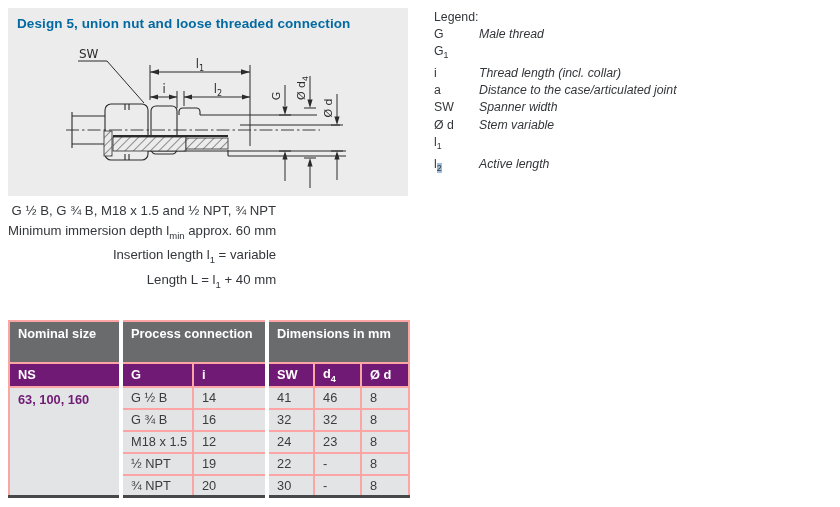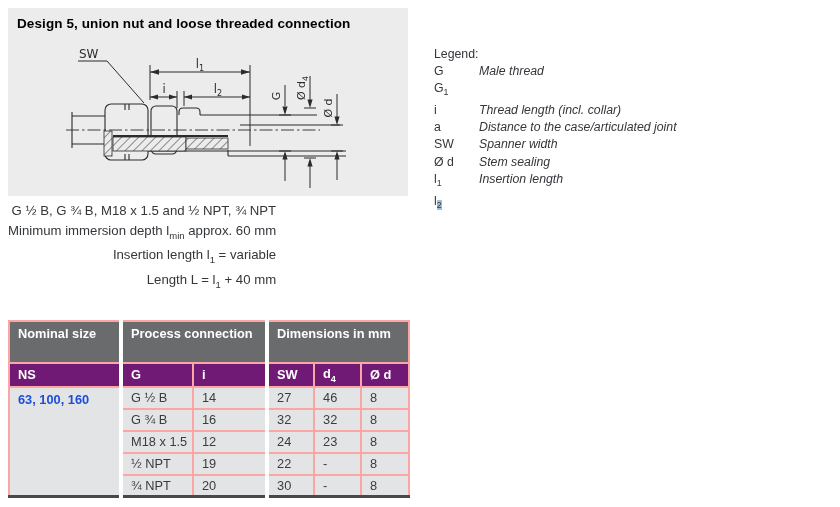--- a/index.html
+++ b/index.html
@@ -2,46 +2,46 @@
 <html><head>
 <meta charset="utf-8">
 <style>
   * { margin:0; padding:0; box-sizing:border-box; }
   html,body { width:840px; height:507px; background:#ffffff; overflow:hidden;
     font-family:"Liberation Sans", sans-serif; color:#3a3c3e; }
   .page { position:relative; width:840px; height:507px; }
 
   
   .panel { position:absolute; left:8px; top:8px; width:400px; height:188px; background:#ececed; }
-  .panel-title { position:absolute; left:9px; top:8px; font-size:13.5px; font-weight:bold; color:#000000; letter-spacing:0.1px; }
+  .panel-title { position:absolute; left:9px; top:8px; font-size:13.5px; font-weight:bold; color:#0369a1; letter-spacing:0.1px; }
   .drawing { position:absolute; left:0; top:30px; width:400px; height:158px; }
   .drawing text { font-family:"DejaVu Sans", sans-serif; fill:#2b2b2b; }
 
   
   .legend { position:absolute; left:434px; top:9px; font-size:12.3px; color:#33363a; }
-  .legend-title { line-height:17.2px;margin-top:37px; }
+  .legend-title { line-height:17.2px; }
   .legend-row { display:flex; line-height:17.2px; }
   .legend-term { width:45px; flex:0 0 45px; }
   .legend-desc { flex:1;font-style:italic; }
   sub { font-size:72%; }
   .legend-term sub.selected { background:#9ec0de; }
 
   
   .specs { position:absolute; left:8px; top:201px; font-size:13.2px; color:#33363a;text-align:right; }
   .spec-line { line-height:19.8px; }
 
   
   table.dims { position:absolute; left:8px; top:320px; border-collapse:collapse; table-layout:fixed; width:400px;
     border-bottom:3px solid #46484a; }
   table.dims th, table.dims td { border:2px solid #fca5a5; font-size:12.8px; text-align:left; }
   th.th-group { background:#696b6d; color:#ffffff; font-weight:bold; vertical-align:top;
     padding:4px 4px 3px 8px; height:42px; line-height:15.5px; font-size:13.2px; }
   th.th-col { background:#701a75; color:#ffffff; font-weight:bold; padding:2px 4px 2px 8px; height:22px; font-size:13px; }
   td { background:#e3e4e5; padding:2px 4px 2px 8px; height:22px; color:#3a3c3e; }
-  td.td-ns { font-weight:bold; vertical-align:top; padding-top:4px; color:#1d4ed8; }
+  td.td-ns { font-weight:bold; vertical-align:top; padding-top:4px; color:#701a75; }
   .group-start { border-left:4px solid #ffffff !important; }
 </style>
 </head>
 <body>
 
 <div class="page">
 
   <div class="panel">
     <div class="panel-title">Design 5, union nut and loose threaded connection</div>
 
@@ -150,28 +150,28 @@
         <div class="legend-row">
           <span class="legend-term">a</span>
           <span class="legend-desc">Distance to the case/articulated joint</span>
         </div>
         <div class="legend-row">
           <span class="legend-term">SW</span>
           <span class="legend-desc">Spanner width</span>
         </div>
         <div class="legend-row">
           <span class="legend-term">Ø d</span>
-          <span class="legend-desc">Stem sealing</span>
+          <span class="legend-desc">Stem variable</span>
         </div>
         <div class="legend-row">
           <span class="legend-term">l<sub>1</sub></span>
-          <span class="legend-desc">Insertion length</span>
         </div>
         <div class="legend-row">
           <span class="legend-term">l<sub class="selected">2</sub></span>
+          <span class="legend-desc">Active length</span>
         </div>
       </div>
   </div>
 
   <div class="specs">
       <div class="spec-line">G ½ B, G ¾ B, M18 x 1.5 and ½ NPT, ¾ NPT</div>
       <div class="spec-line">Minimum immersion depth l<sub>min</sub> approx. 60 mm</div>
       <div class="spec-line">Insertion length l<sub>1</sub> = variable</div>
       <div class="spec-line">Length L = l<sub>1</sub> + 40 mm</div>
     </div>
@@ -198,21 +198,21 @@
           <th class="th-col group-start">SW</th>
           <th class="th-col">d<sub>4</sub></th>
           <th class="th-col">Ø d</th>
         </tr>
     </thead>
     <tbody>
         <tr>
           <td rowspan="5" class="td-ns">63, 100, 160</td>
           <td class="group-start">G ½ B</td>
           <td>14</td>
-          <td class="group-start">27</td>
+          <td class="group-start">41</td>
           <td>46</td>
           <td>8</td>
         </tr>
         <tr>
           <td class="group-start">G ¾ B</td>
           <td>16</td>
           <td class="group-start">32</td>
           <td>32</td>
           <td>8</td>
         </tr>

